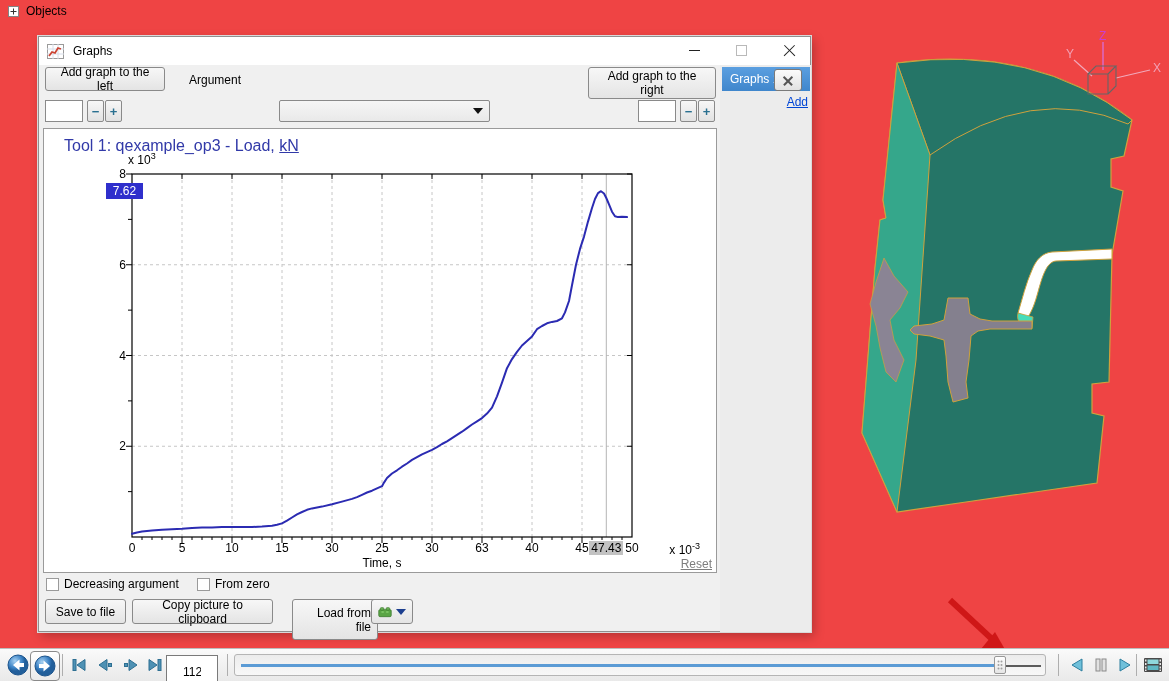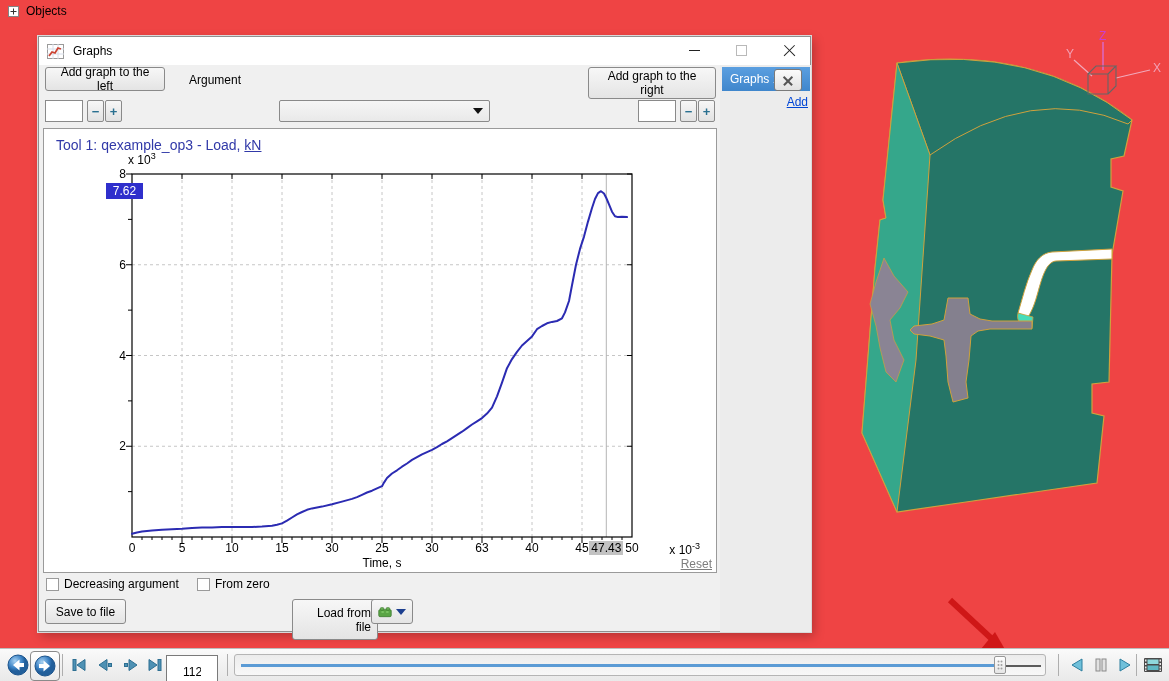--- a/index.html
+++ b/index.html
@@ -30,21 +30,21 @@
   #gtab{left:683px;top:30px;width:88px;height:24px;background:linear-gradient(#5b9fe0,#3f86cc);color:#fff;
         font-size:12px;display:flex;align-items:center;justify-content:flex-start;padding-left:8px;box-sizing:border-box;}
   #gtab-close{left:735px;top:32px;width:26px;height:20px;background:linear-gradient(#fbfbfb,#e2e2e2);
         border:1px solid #7a7a7a;border-radius:3px;display:flex;align-items:center;justify-content:center;}
   #gtab-close i{position:relative;display:block;width:10px;height:10px;}
   #gtab-close i::before,#gtab-close i::after{content:"";position:absolute;left:-1px;top:4.5px;width:12px;height:1.6px;background:#555;}
   #gtab-close i::before{transform:rotate(45deg);} #gtab-close i::after{transform:rotate(-45deg);}
   #add-link{left:737px;top:58px;width:32px;font-size:12px;color:#0046d5;text-decoration:underline;text-align:right;}
   
   #chart-panel{left:4px;top:91px;width:674px;height:445px;background:#fff;border:1px solid #9a9a9a;box-sizing:border-box;}
-  #chart-title{left:12px;top:8px;font-size:14px;color:#3139a8;}
+  #chart-title{left:20px;top:8px;font-size:16px;color:#3139a8;}
   #chart-title a{color:#3139a8;text-decoration:underline;}
   #ymult{left:84px;top:22px;font-size:12px;color:#000;}
   #plot-wrap{left:88px;top:45px;width:500px;height:363px;}
   #plot-svg{overflow:visible;display:block;}
   .grid{stroke:#c6c6c6;stroke-width:1;stroke-dasharray:3 3;}
   .cursorline{stroke:#b4b4b4;stroke-width:1;}
   .tick{stroke:#000;stroke-width:1;}
   .frame{fill:none;stroke:#000;stroke-width:1.2;}
   .curve{fill:none;stroke-width:2;stroke-linejoin:round;stroke-linecap:round;}
   #yval-box{left:62px;top:54px;width:37px;height:16px;background:#2f2fcc;color:#fff;font-size:12px;
@@ -294,20 +294,21 @@
     <div class="cbrow abs" style="left:7px;top:540px;">
       <span class="cbox"></span>
       <span>Decreasing argument</span>
     </div>
     <div class="cbrow abs" style="left:158px;top:540px;">
       <span class="cbox"></span>
       <span>From zero</span>
     </div>
 
     <button class="btn abs" style="left:6px;top:562px;width:81px;height:25px;">Save to file</button>
+    <button class="btn abs" style="left:93px;top:562px;width:141px;height:25px;">Copy picture to clipboard</button>
     <button class="btn abs" style="left:253px;top:562px;width:86px;height:41px;text-align:right;">Load from file</button>
     <button class="btn abs" style="left:332px;top:562px;width:42px;height:25px;gap:4px;">
       <svg width="18" height="14" viewBox="0 0 18 14">
         <rect x="1" y="4" width="16" height="9" rx="1.5" fill="#5aa545" stroke="#3c7a2e"></rect>
         <rect x="3" y="1.5" width="4.5" height="3" rx="1" fill="#6fb858" stroke="#3c7a2e"></rect>
         <rect x="10.5" y="1.5" width="4.5" height="3" rx="1" fill="#6fb858" stroke="#3c7a2e"></rect>
         <ellipse cx="6" cy="7" rx="2" ry="1.2" fill="#7cc464"></ellipse>
         <ellipse cx="12" cy="7" rx="2" ry="1.2" fill="#7cc464"></ellipse>
       </svg>
       <span style="width:0;height:0;border-left:5px solid transparent;border-right:5px solid transparent;border-top:6px solid #1c3f8f;"></span>

